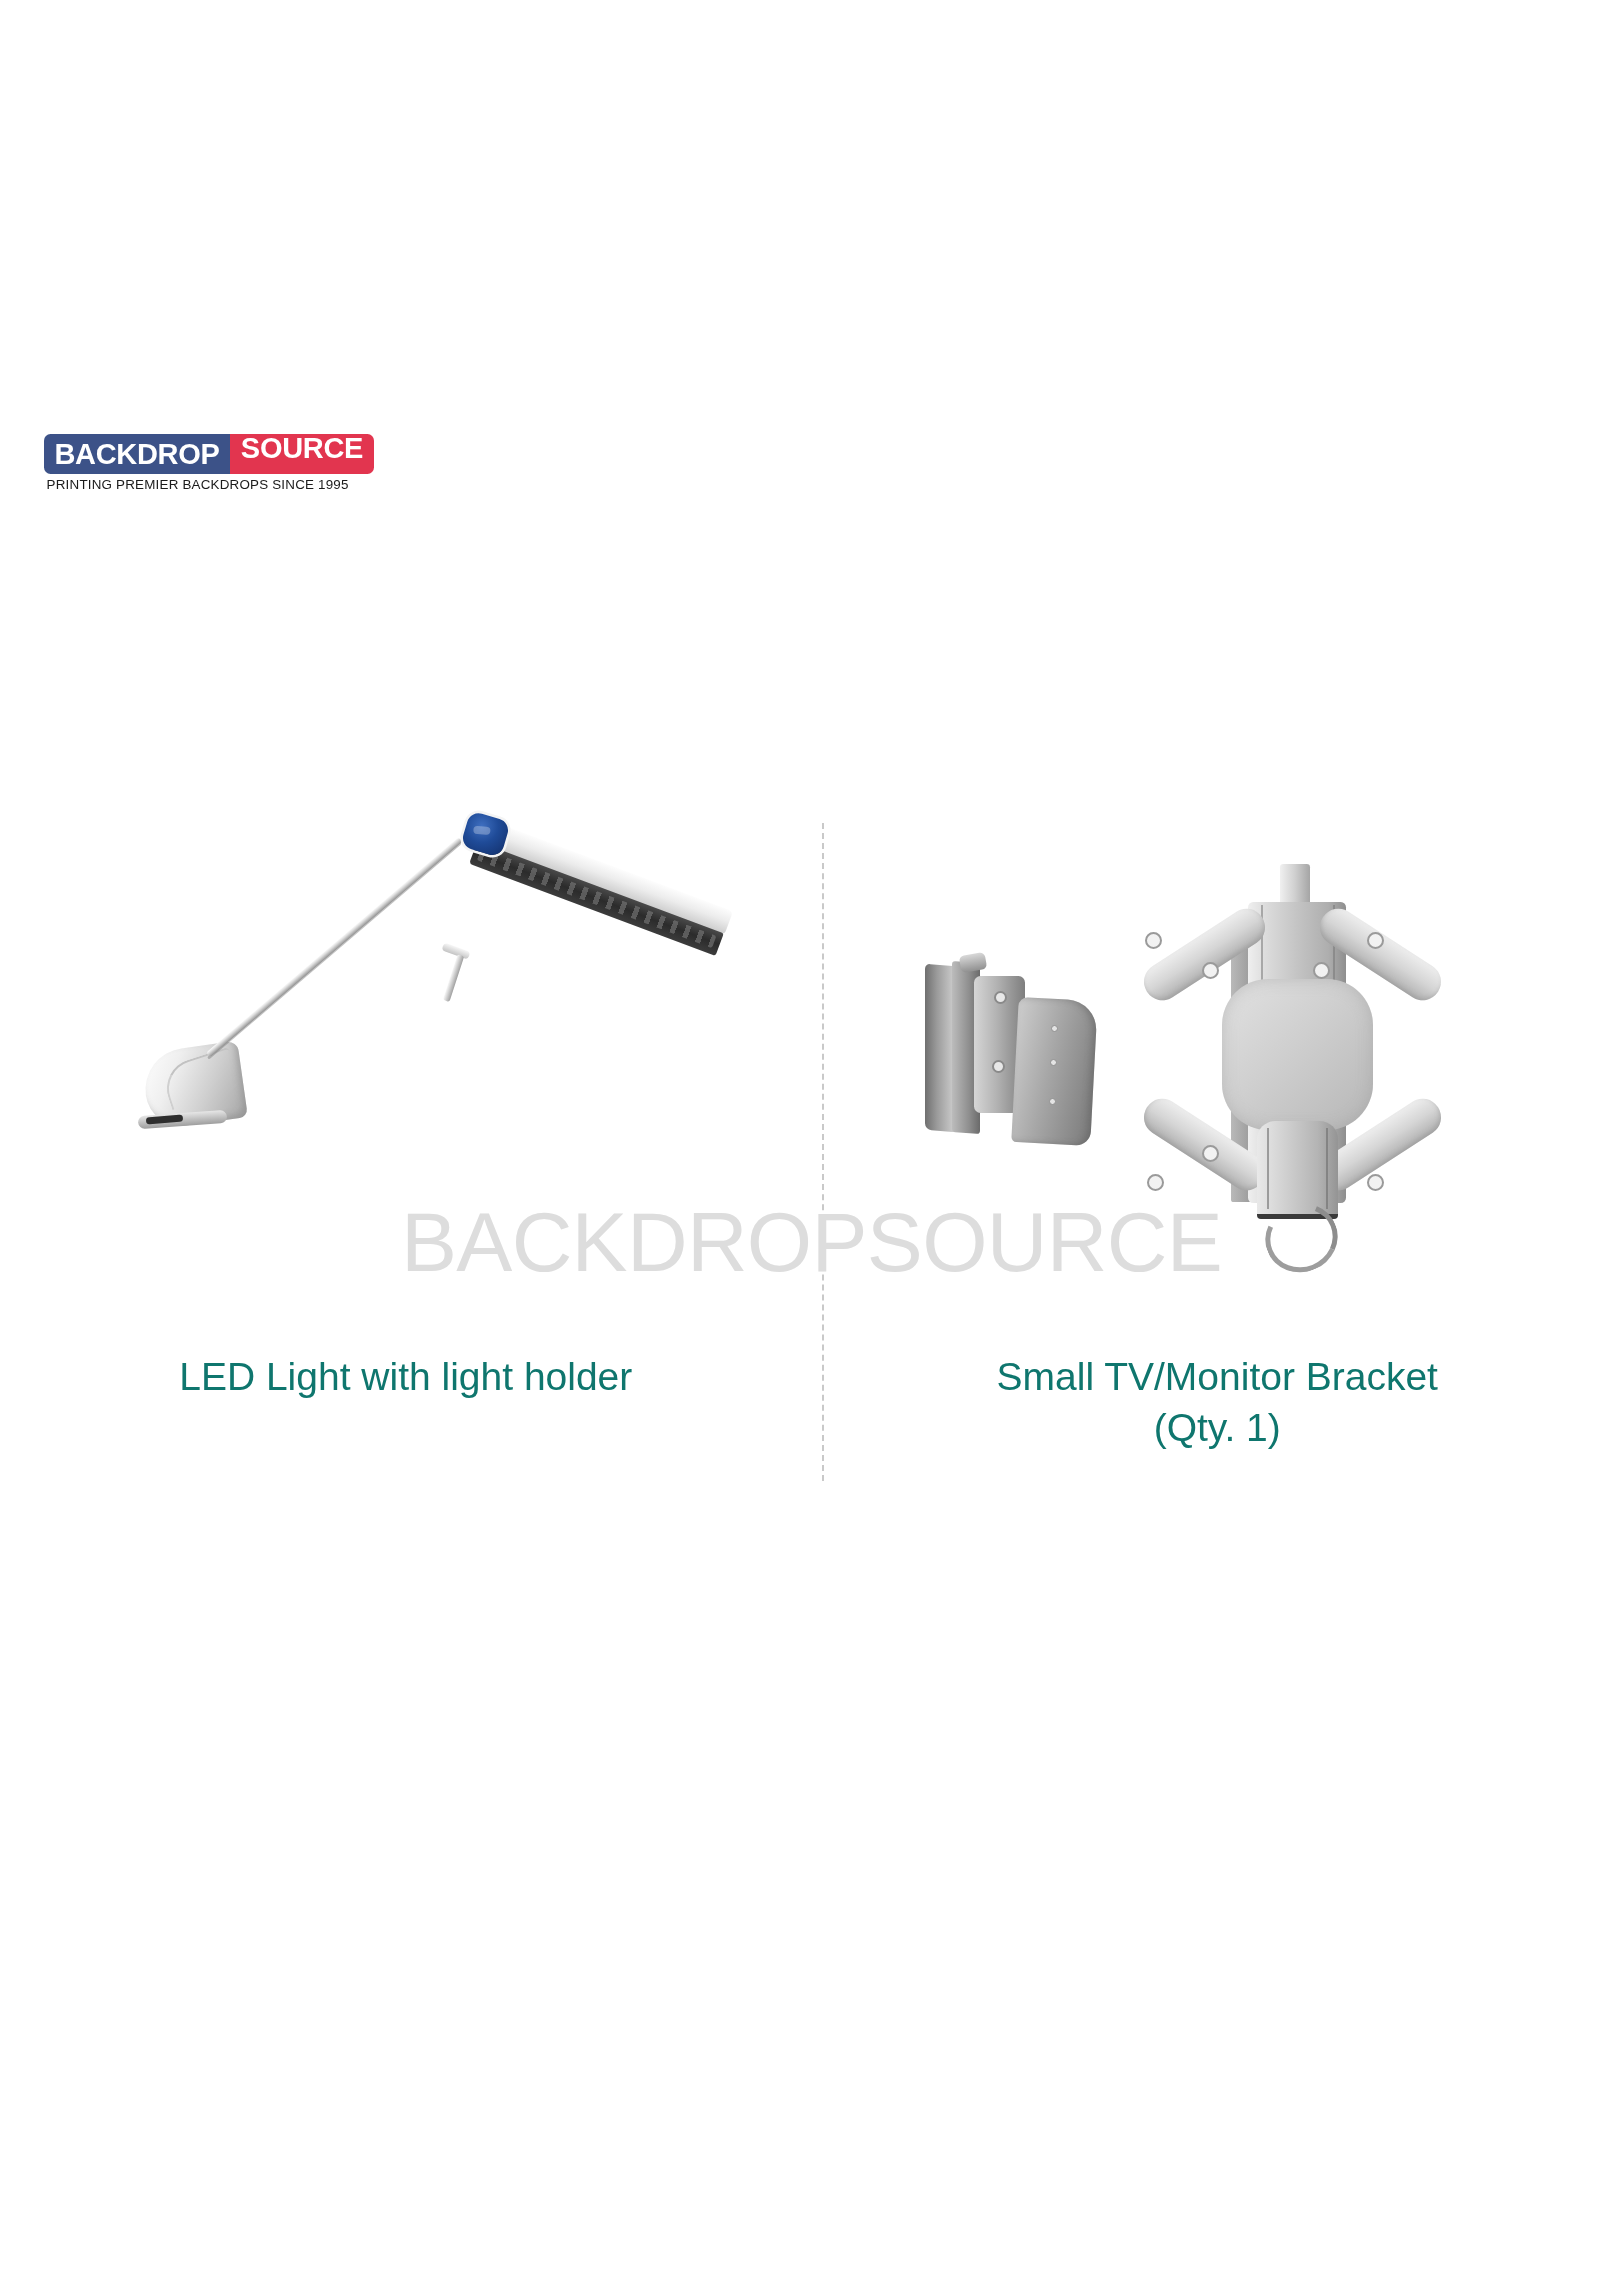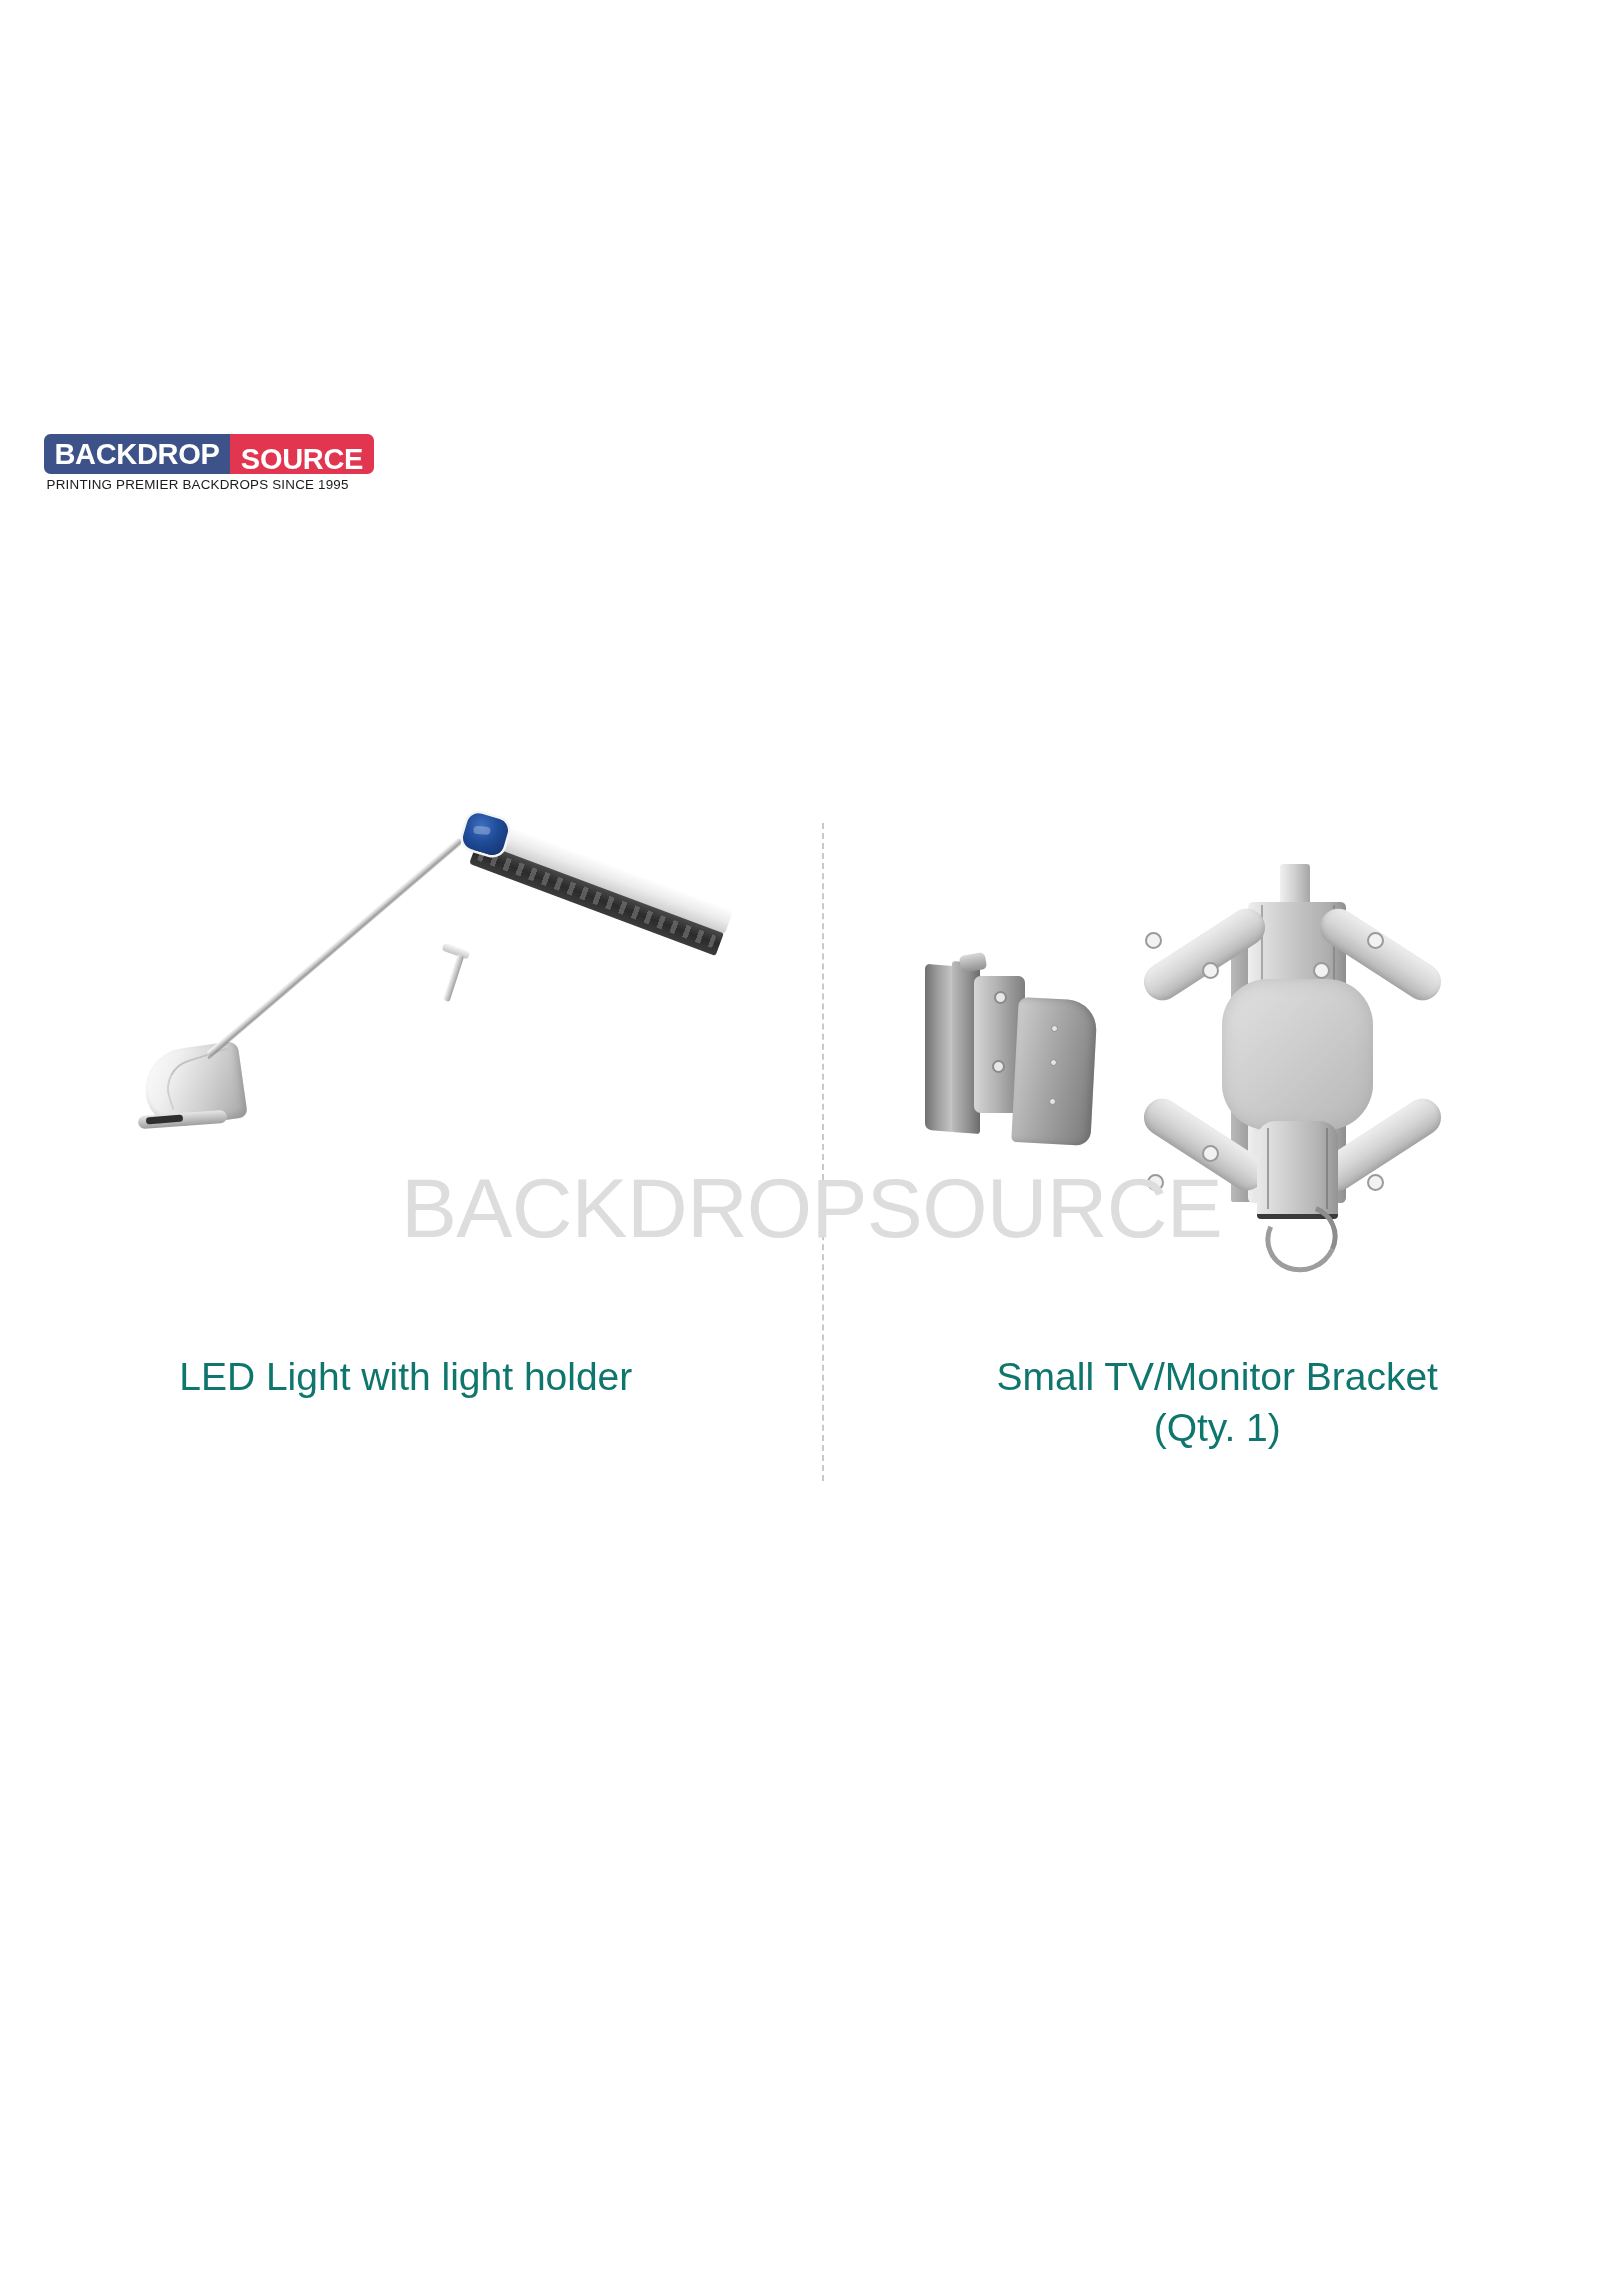--- a/index.html
+++ b/index.html
@@ -34,21 +34,21 @@
     background: #3c5288;
     flex: 0 0 186px;
     display: flex;
     align-items: center;
     justify-content: center;
   }
   .logo-bar .logo-right {
     background: #e2354f;
     flex: 1 1 auto;
     display: flex;
-    align-items: flex-end;
+    align-items: flex-start;
     justify-content: center;
   }
   .logo-word {
     color: #ffffff;
     font-size: 29px;
     font-weight: bold;
     letter-spacing: -0.3px;
     line-height: 1;
     font-family: "Liberation Sans", sans-serif;
   }
@@ -90,21 +90,21 @@
     left: 0;
     right: 0;
     top: 0;
     height: 458px;
   }
 
   
   .watermark {
     position: absolute;
     left: 0;
-    top: 1166px;
+    top: 1200px;
     width: 1623px;
     text-align: center;
     color: #dddddd;
     font-size: 84px;
     letter-spacing: -0.7px;
     font-family: "Liberation Sans", sans-serif;
     line-height: 1;
     user-select: none;
     z-index: 5;
   }

